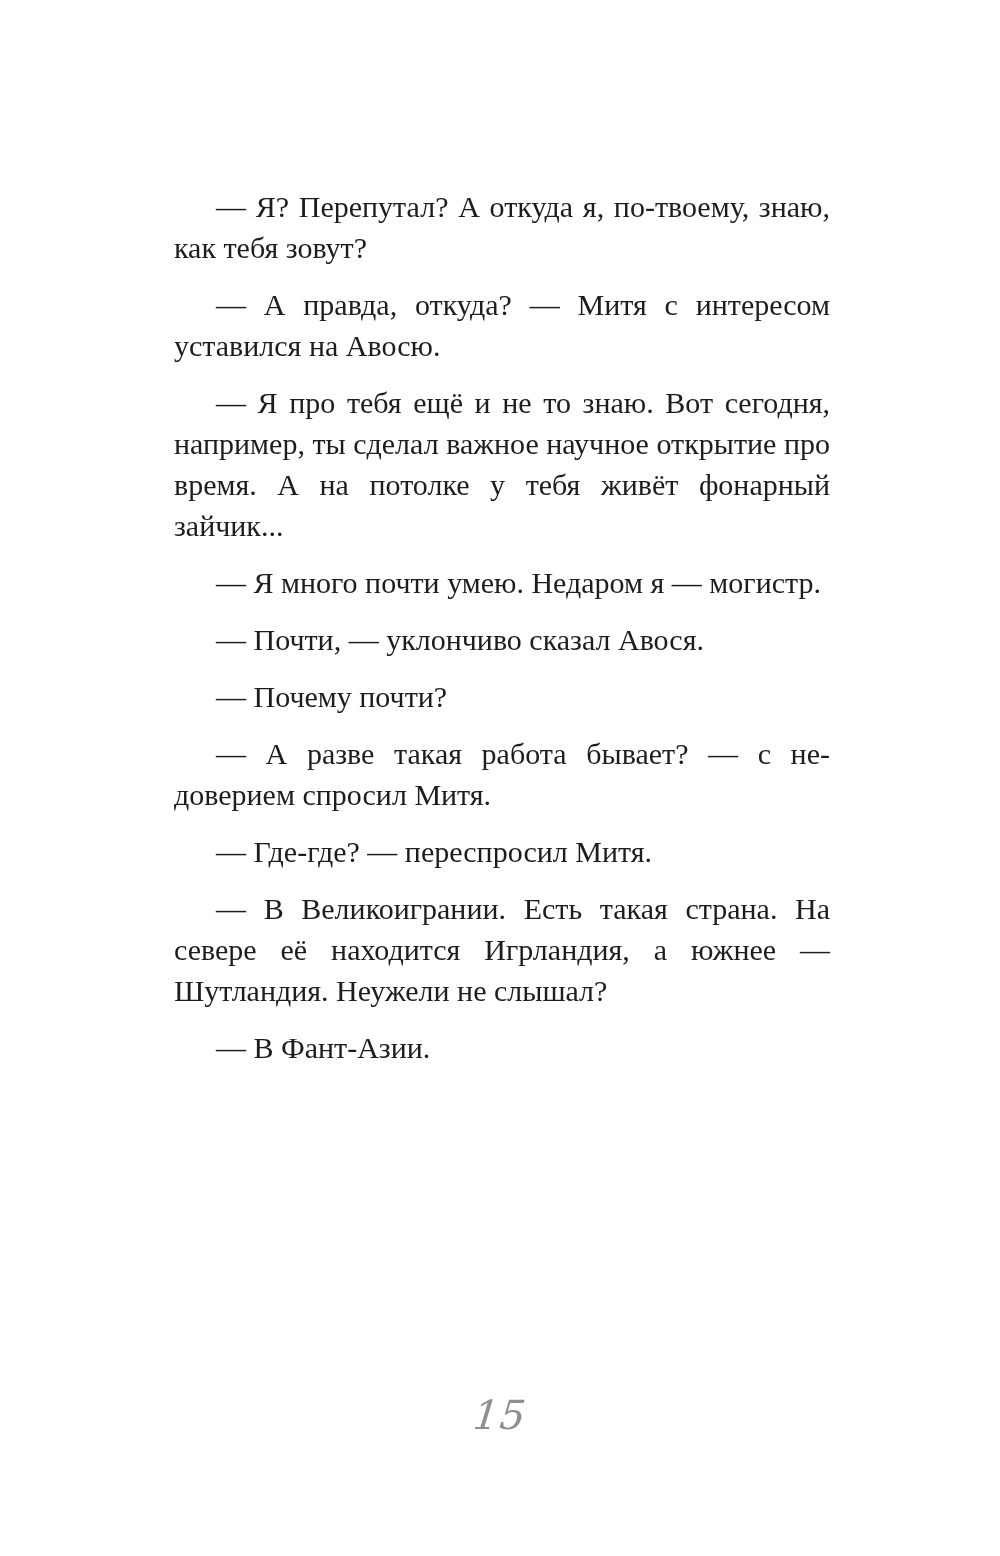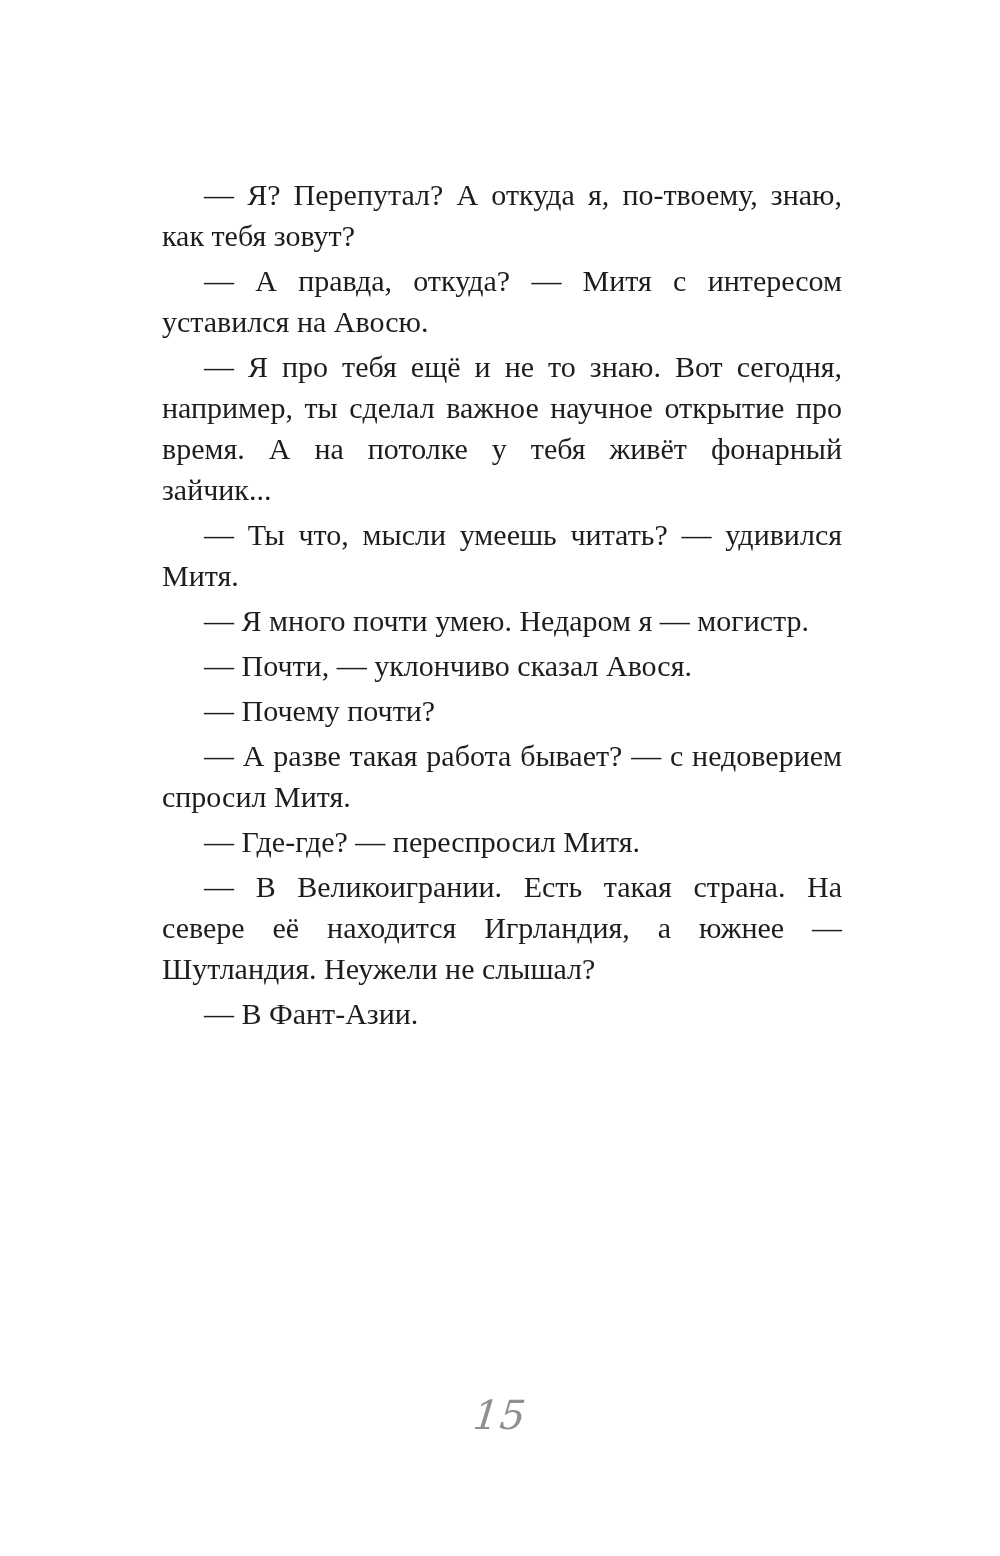--- a/index.html
+++ b/index.html
@@ -26,21 +26,21 @@
     width: 688px;
     color: #1d1d1d;
     font-size: 30px;
     line-height: 41px;
     text-align: justify;
     text-justify: inter-word;
     -webkit-hyphens: manual;
     hyphens: manual;
   }
   .text-block p {
-    margin: 4px;
+    margin: 16px;
     padding: 0;
     text-indent: 42px;
   }
   .text-block p:last-child {
     text-align-last: left;
   }
   .italic {
   }
   .page-number {
     position: absolute;
@@ -57,21 +57,20 @@
   }
 </style>
 </head>
 <body>
 
 <div class="book-page">
   <div class="text-block">
       <p><span>— Я? Перепутал? А откуда я, по-твоему, знаю, как тебя зовут?</span></p>
       <p><span>— А правда, откуда? — Митя с интересом уставился на Авосю.</span></p>
       <p><span>— Я про тебя ещё и не то знаю. Вот се­годня, например, ты сделал важное науч­ное открытие про время. А на потолке у тебя живёт фонарный зайчик...</span></p>
-      <p><span>— Ты что, мысли умеешь читать? — уди­вился Митя.</span></p>
       <p><span>— Я много почти умею. Недаром я — </span><span class="italic">мо­гистр.</span></p>
       <p><span>— Почти, — уклончиво сказал Авося.</span></p>
       <p><span>— Почему почти?</span></p>
       <p><span>— А разве такая работа бывает? — с не­доверием спросил Митя.</span></p>
       <p><span>— Где-где? — переспросил Митя.</span></p>
       <p><span>— В Великоигрании. Есть такая страна. На севере её находится Игрландия, а юж­нее — Шутландия. Неужели не слышал?</span></p>
       <p><span>— В Фант-Азии.</span></p>
     </div>
   <div class="page-number">15</div>
 </div>

